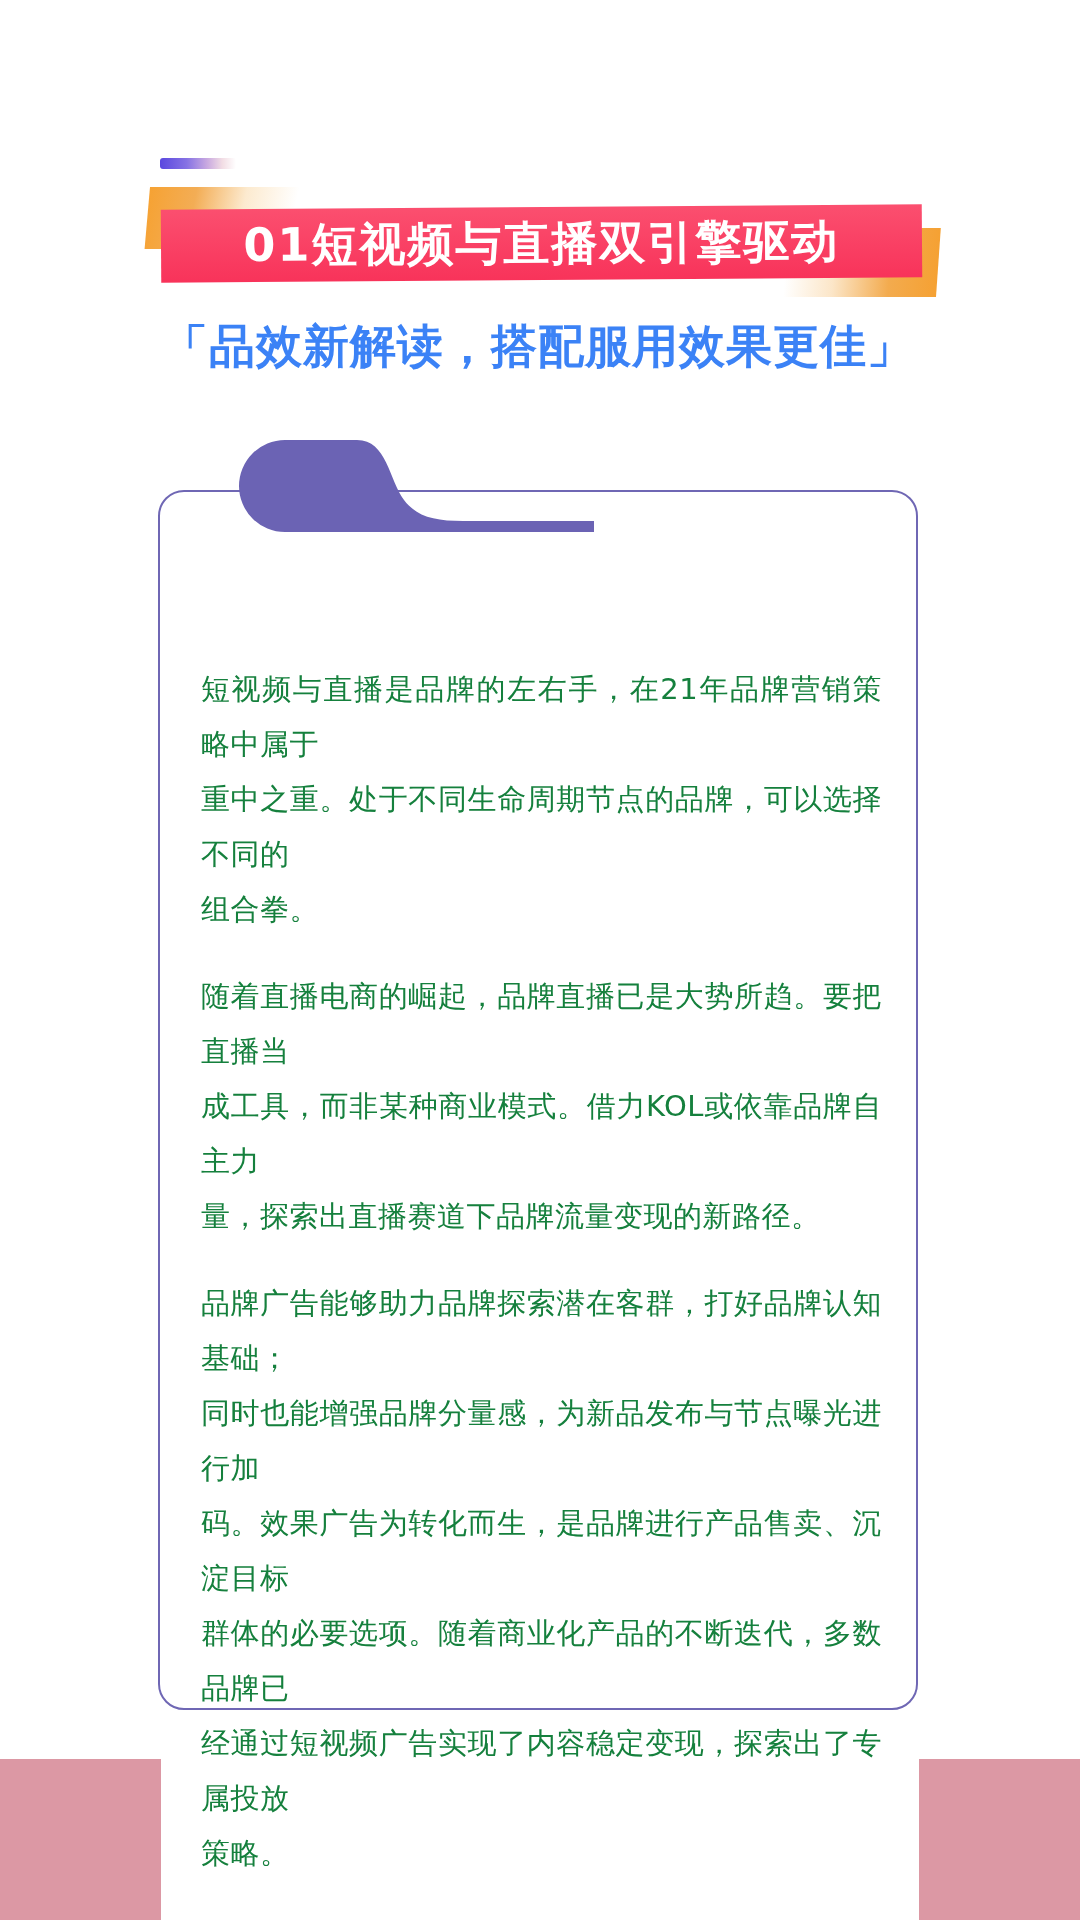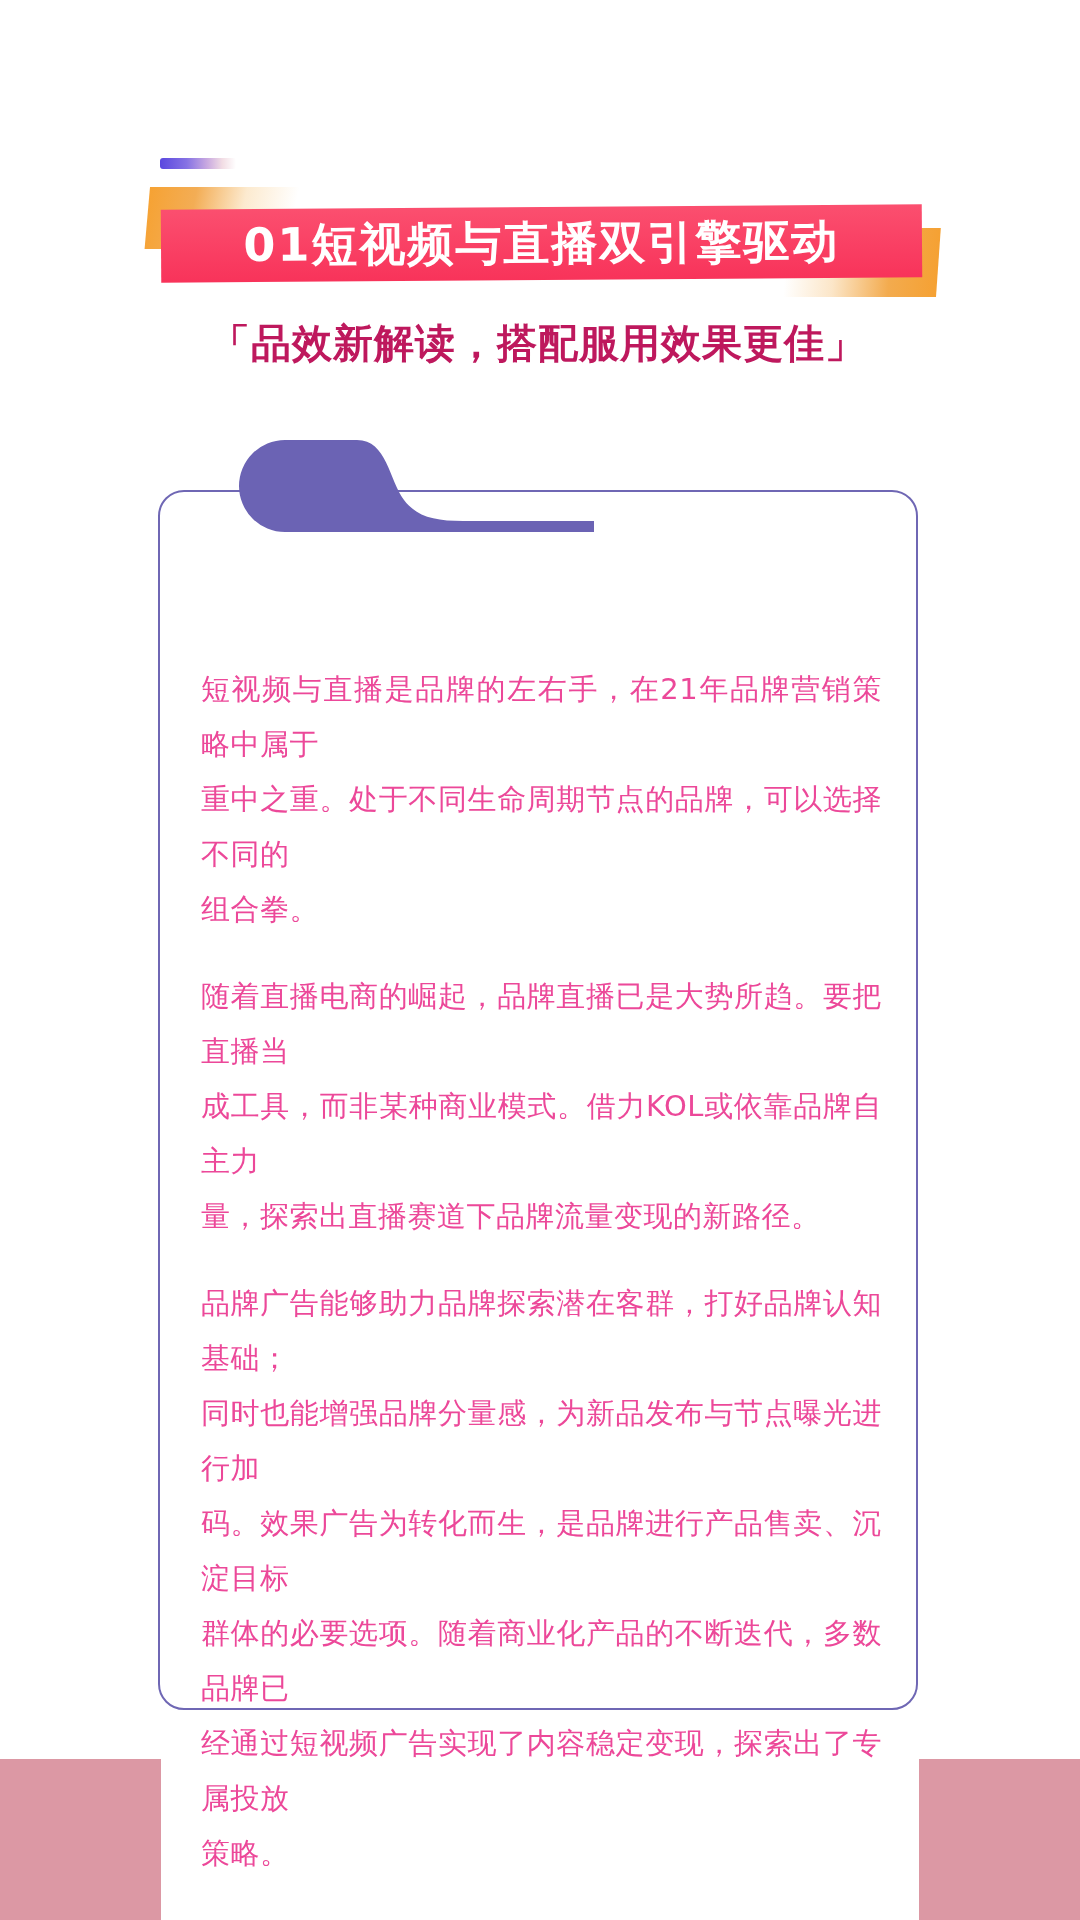--- a/index.html
+++ b/index.html
@@ -30,39 +30,39 @@
     background:linear-gradient(180deg,#fb4f6f 0%,#f8335a 100%);
     transform:rotate(-0.4deg);
     display:flex;align-items:center;justify-content:center;
   }
   .banner-title{
     color:#ffffff;font-size:46px;font-weight:700;letter-spacing:2px;white-space:nowrap;
   }
   
   .subtitle{
     position:absolute;left:0;top:316px;width:1076px;text-align:center;
-    color:#be185d;font-size:40px;font-weight:700;letter-spacing:1px;white-space:nowrap;
+    color:#3b82f6;font-size:46px;font-weight:700;letter-spacing:1px;white-space:nowrap;
   }
   
   .card{
     position:absolute;left:158px;top:490px;width:760px;height:1220px;
     box-sizing:border-box;border:2px solid #6f67b4;border-radius:26px;
     background:#ffffff;
   }
   
   .card-blob{
     position:absolute;left:239px;top:440px;width:356px;height:92px;
   }
   .card-body{
     position:absolute;left:158px;top:490px;width:760px;
     box-sizing:border-box;padding:172px 36px 0 43px;
   }
   .card-body p{
     margin:0 0 32px 0;
-    color:#ec4899;font-size:29px;line-height:55px;letter-spacing:0.5px;
+    color:#15803d;font-size:29px;line-height:55px;letter-spacing:0.5px;
     white-space:pre-line;text-align:justify;
   }
   
   .footer-block-left{
     position:absolute;left:0;top:1759px;width:161px;height:161px;background:#dc98a4;
   }
   .footer-block-right{
     position:absolute;left:919px;top:1759px;width:161px;height:161px;background:#dc98a4;
   }
 </style>

